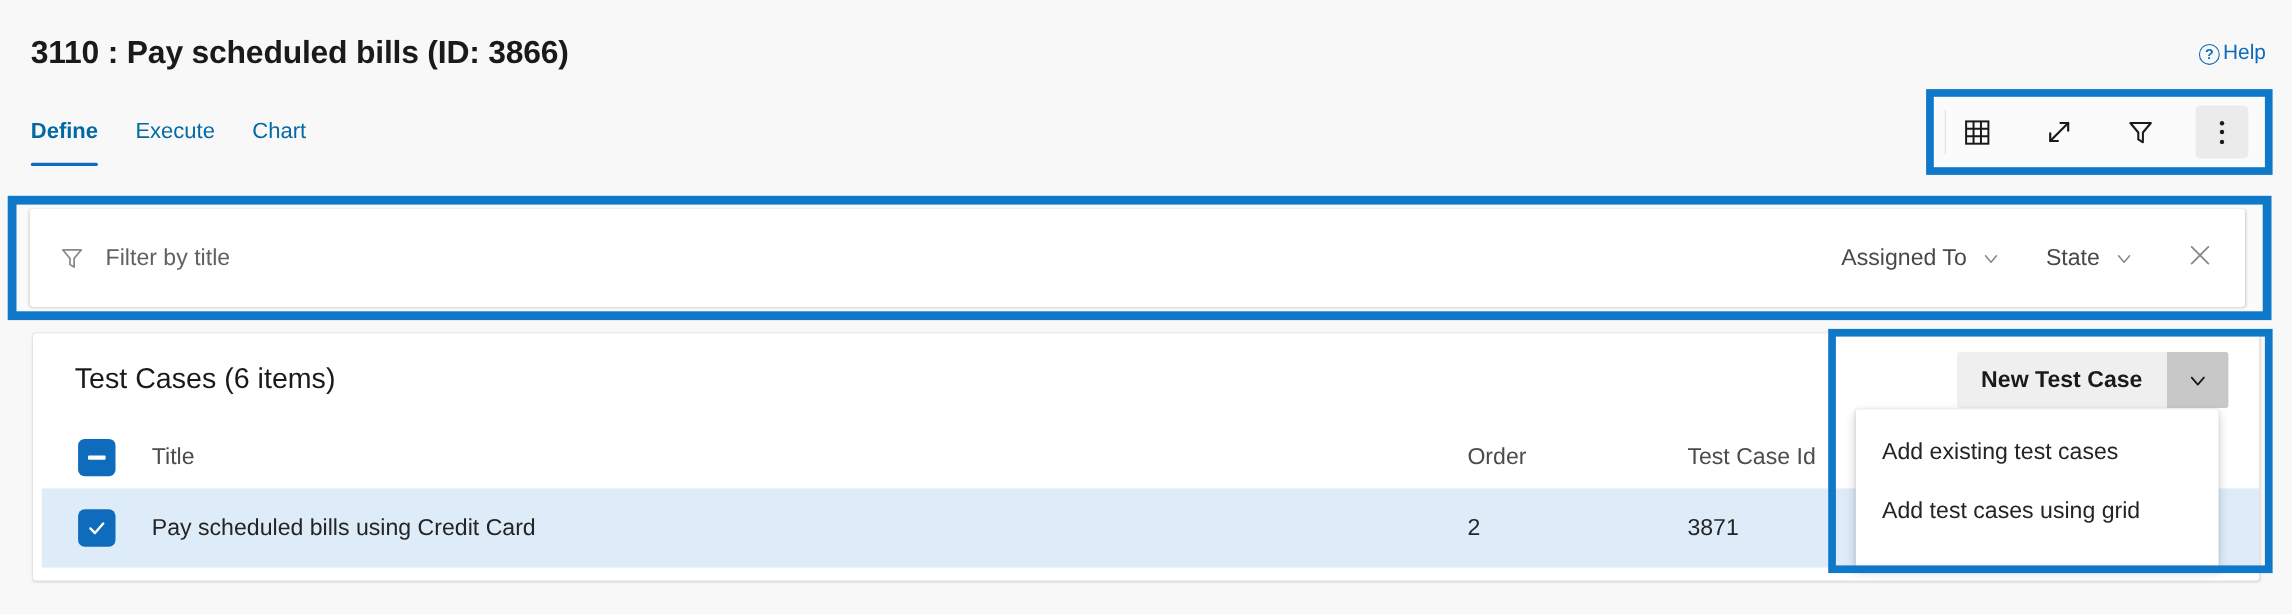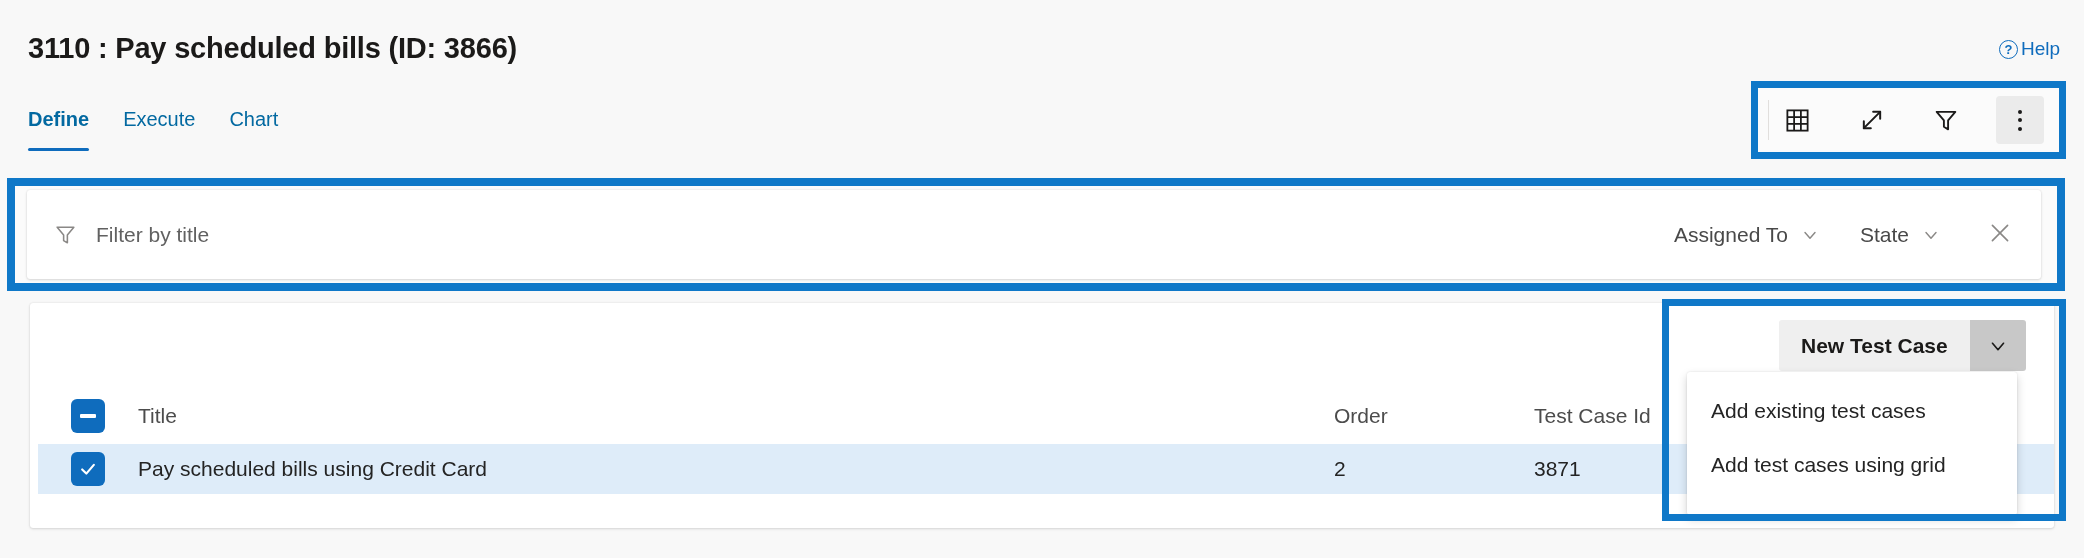--- a/index.html
+++ b/index.html
@@ -93,21 +93,21 @@
     box-shadow: 0 1px 3px rgba(0,0,0,0.13), 0 0 2px rgba(0,0,0,0.10);
     overflow: hidden;
   }
   .card-title {
     position: absolute; left: 38px; top: 26px;
     font-size: 26px; color: #1b1a19; white-space: nowrap;
   }
 
   
   .table { position: absolute; left: 8px; right: 0; top: 85px; }
-  .row { display: flex; align-items: center; height: 50px; }
+  .row { display: flex; align-items: center; height: 72px; }
   .row.header { height: 56px; }
   .row.selected { background: #deecf9; }
   .cell-check { width: 100px; display: flex; justify-content: center; align-items: center; }
   .cell-title { flex: 1; font-size: 21px; color: #242424; }
   .row.header .cell-title { color: #4c4c4c; }
   .cell-order { width: 200px; font-size: 21px; color: #4c4c4c; }
   .row:not(.header) .cell-order { color: #242424; }
   .cell-tcid { width: 220px; font-size: 21px; color: #4c4c4c; }
   .row:not(.header) .cell-tcid { color: #242424; }
   .cell-assigned { width: 300px; font-size: 21px; color: #4c4c4c; white-space: nowrap; overflow: hidden; }
@@ -226,20 +226,21 @@
           <svg width="26" height="26" viewBox="0 0 24 24" fill="none" stroke="#8a8886" stroke-width="1.5" stroke-linecap="round">
               <line x1="5" y1="5" x2="19" y2="19"></line>
               <line x1="19" y1="5" x2="5" y2="19"></line>
             </svg>
         </div>
       </div>
     </div>
   </div>
 
   <div class="card">
+    <div class="card-title">Test Cases (6 items)</div>
 
     <div class="table">
       <div class="row header">
         <div class="cell-check">
           <span class="cbox">
               <span class="dash"></span>
             </span>
         </div>
         <div class="cell-title">Title</div>
         <div class="cell-order">Order</div>

